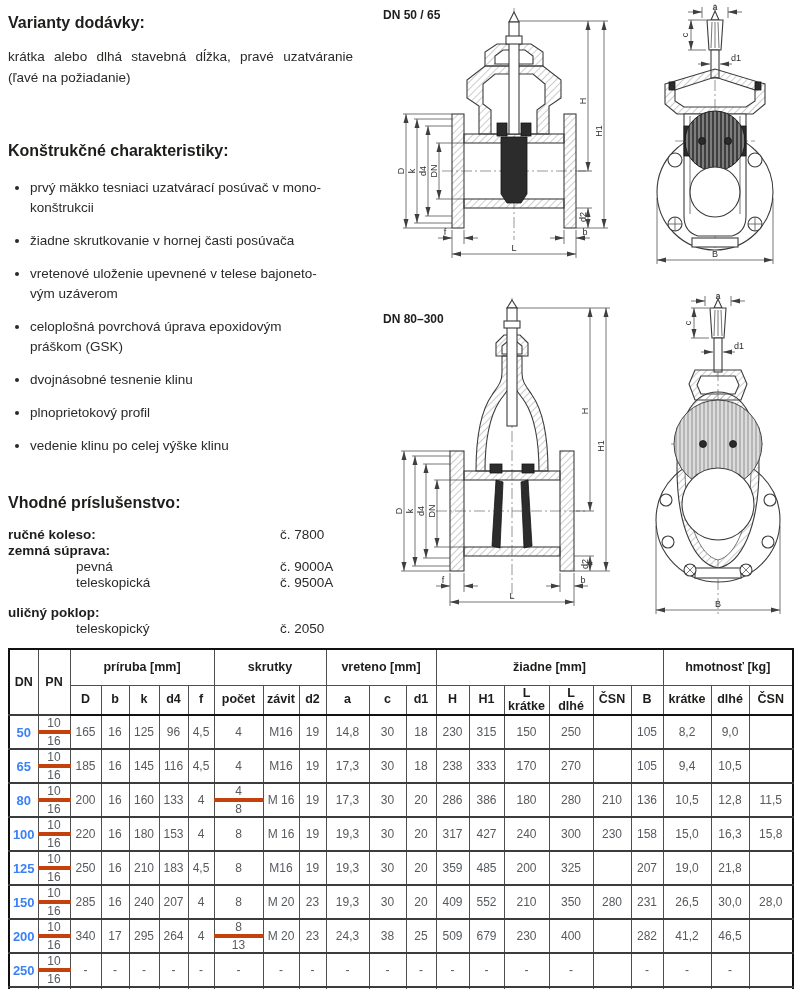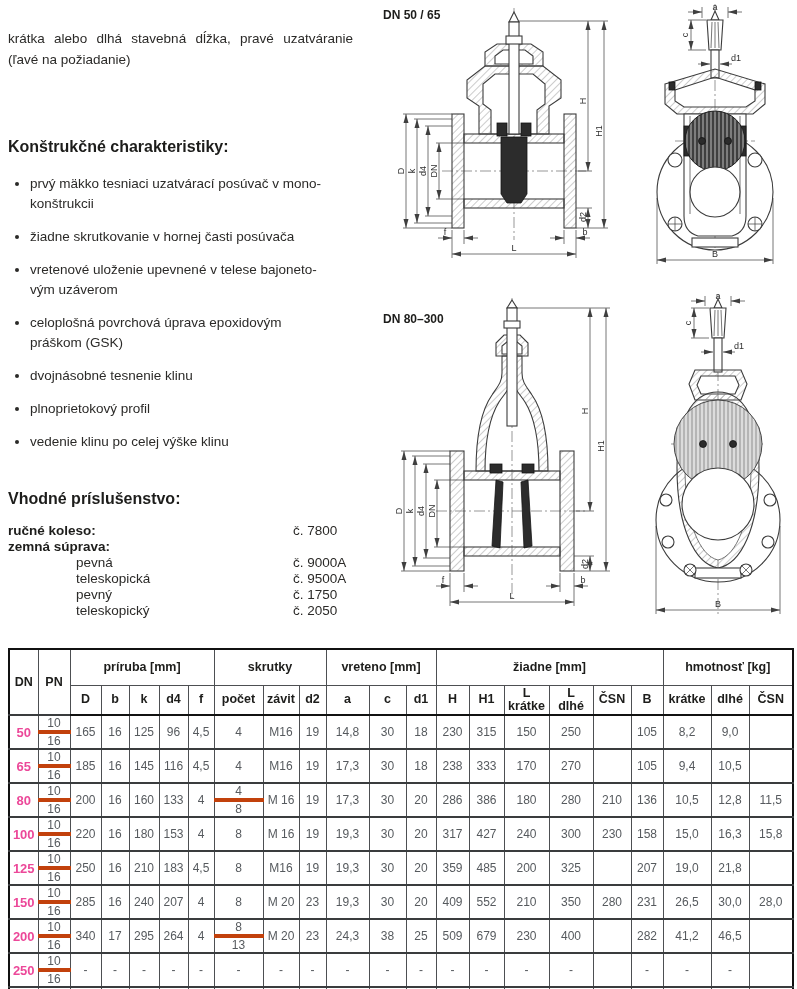--- a/index.html
+++ b/index.html
@@ -2,30 +2,30 @@
 <html><head>
 <meta charset="utf-8">
 <style>
   html,body{margin:0;padding:0;background:#fff;}
   body{width:797px;height:989px;position:relative;font-family:"Liberation Sans",sans-serif;overflow:hidden;}
 
   
   .leftcol{position:absolute;left:8px;top:14px;width:356px;color:#2b2a28;}
   .head{font-size:16px;font-weight:bold;color:#1d1d1b;margin:0;}
   .body-par{margin:14px 0 0;font-size:13.5px;line-height:21px;text-align:justify;width:345px;}
-  .head.mt-constr{margin-top:68px;}
+  .head.mt-constr{margin-top:54px;}
   .bullets{margin:18px 0 0;padding-left:22px;width:302px;list-style:disc;}
   .bullets li{margin-bottom:13px;line-height:20px;font-size:13.5px;}
   .head.mt-acc{margin-top:38px;}
   .accrows{margin-top:15px;font-size:13.5px;}
   .accrow{position:relative;line-height:16px;min-height:16px;}
   .accrow.gap{margin-top:14px;}
   .albl{font-weight:bold;color:#1d1d1b;}
   .aname{padding-left:68px;}
-  .aval{position:absolute;left:272px;top:0;margin-left:13px;}
+  .aval{position:absolute;left:272px;top:0;}
 
   
   .dwg-title{position:absolute;font-size:12px;font-weight:bold;color:#1d1d1b;}
   #t1{left:383px;top:8px;}
   #t2{left:383px;top:312px;}
   .dwg{position:absolute;}
   #svgA{left:396px;top:6px;}
   #svgB{left:640px;top:2px;}
   #svgC{left:392px;top:296px;}
   #svgD{left:643px;top:292px;}
@@ -38,30 +38,31 @@
 
   
   #spec-table{position:absolute;left:8px;top:648px;border-collapse:collapse;table-layout:fixed;
               font-family:"Liberation Sans",sans-serif;border:2px solid #111;}
   #spec-table th,#spec-table td{border:1px solid #4d4f52;padding:0;text-align:center;vertical-align:middle;overflow:hidden;}
   #spec-table thead th{font-size:12.5px;color:#1d1d1b;font-weight:bold;}
   #spec-table tr.h1{height:36px;}
   #spec-table tr.h2{height:30px;}
   #spec-table tr.h2 th{white-space:pre-line;line-height:1.05;}
   #spec-table tbody tr{height:15px;}
-  #spec-table td.dn{font-weight:bold;font-size:13px;color:#ec4899;}
+  #spec-table td.dn{font-weight:bold;font-size:13px;color:#3b82f6;}
   #spec-table td.pn,#spec-table td.val{font-size:12px;font-weight:normal;color:#565a5e;}
   #spec-table tbody tr.grp>th,#spec-table tbody tr.grp>td{border-top:2px solid #3a3c3e;}
   #spec-table thead tr.h2 th{border-bottom:2px solid #111;}
   #spec-table td.pt{border-bottom:4px solid #c2410c;}
 </style>
 </head>
 <body>
 
 <div class="leftcol">
+  <h2 class="head">Varianty dodávky:</h2>
   <p class="body-par">krátka alebo dlhá stavebná dĺžka, pravé uzatváranie (ľavé na požiadanie)</p>
 
   <h2 class="head mt-constr">Konštrukčné charakteristiky:</h2>
   <ul class="bullets">
     <li>prvý mäkko tesniaci uzatvárací posúvač v mono-konštrukcii</li>
     <li>žiadne skrutkovanie v hornej časti posúvača</li>
     <li>vretenové uloženie upevnené v telese bajoneto-vým uzáverom</li>
     <li>celoplošná povrchová úprava epoxidovým práškom (GSK)</li>
     <li>dvojnásobné tesnenie klinu</li>
     <li>plnoprietokový profil</li>
@@ -78,23 +79,22 @@
       <span class="albl">zemná súprava:</span>
     </div>
     <div class="accrow">
       <span class="aname">pevná</span>
       <span class="aval">č. 9000A</span>
     </div>
     <div class="accrow">
       <span class="aname">teleskopická</span>
       <span class="aval">č. 9500A</span>
     </div>
-    <div class="accrow">
-      <span class="aname">pevný</span>
-      <span class="aval">č. 1750</span>
+    <div class="accrow gap">
+      <span class="albl">uličný poklop:</span>
     </div>
     <div class="accrow">
       <span class="aname">teleskopický</span>
       <span class="aval">č. 2050</span>
     </div>
   </div>
 </div>
 
 <div class="dwg-title" id="t1">DN 50 / 65</div>
 

